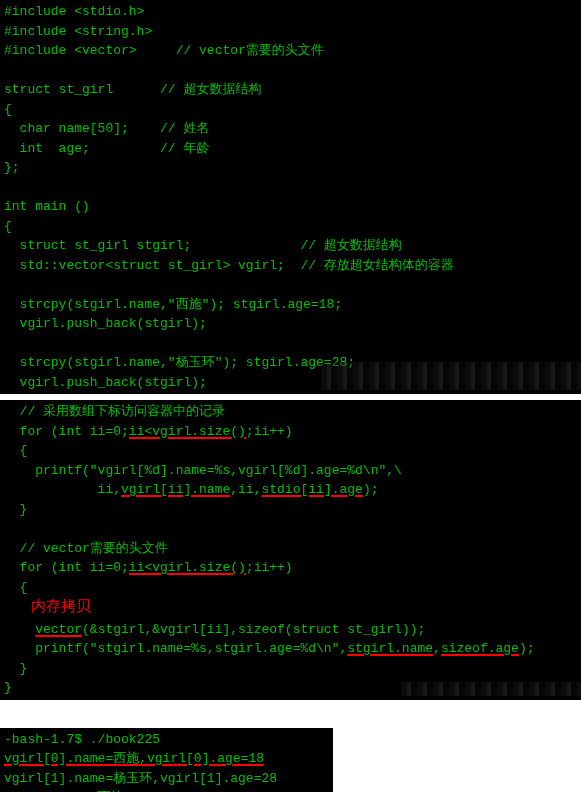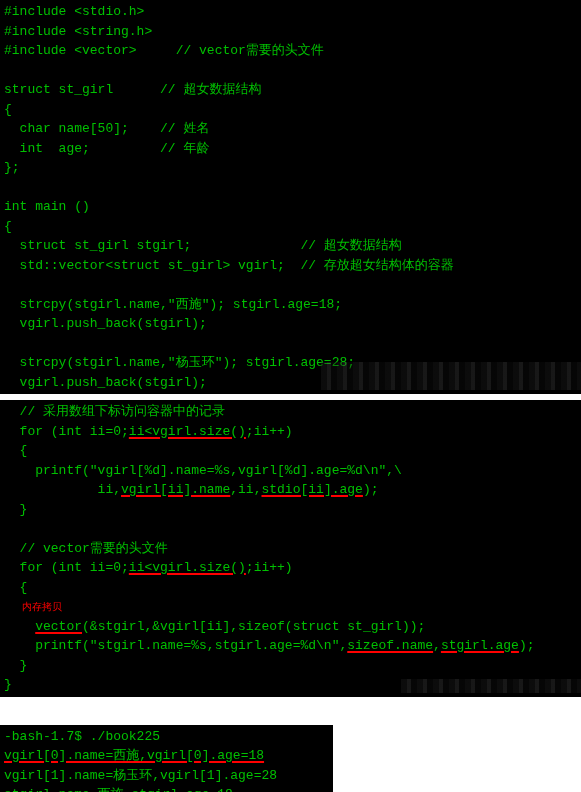--- a/index.html
+++ b/index.html
@@ -27,21 +27,21 @@
     width: 328px;
   }
   .underline {
     text-decoration: underline;
     text-decoration-color: #ff0000;
     text-decoration-thickness: 1.5px;
     text-underline-offset: 2px;
   }
   .anno {
     color: #ff0000;
-    font-size: 10px;
+    font-size: 15px;
   }
   .noise {
     position: absolute;
     right: 0;
     height: 14px;
     width: 260px;
     background: repeating-linear-gradient(90deg,#222 0 6px,#444 6px 10px,#111 10px 16px);
     opacity: 0.35;
   }
 </style>
@@ -74,21 +74,21 @@
 <span>  {</span>
 <span>    printf("vgirl[%d].name=%s,vgirl[%d].age=%d\n",\</span>
 <span><span>            ii,</span><span class="underline">vgirl[ii].name</span><span>,ii,</span><span class="underline">stdio[ii].age</span><span>);</span></span>
 <span>  }</span>
 <span></span>
 <span>  // vector需要的头文件</span>
 <span><span>  for (int ii=0;</span><span class="underline">ii&lt;vgirl.size()</span><span>;ii++)</span></span>
 <span>  {</span>
 <span class="anno">   内存拷贝</span>
 <span><span>    </span><span class="underline">vector</span><span>(&amp;stgirl,&amp;vgirl[ii],sizeof(struct st_girl));</span></span>
-<span><span>    printf("stgirl.name=%s,stgirl.age=%d\n",</span><span class="underline">sizeof.name</span><span>,</span><span class="underline">stgirl.age</span><span>);</span></span>
+<span><span>    printf("stgirl.name=%s,stgirl.age=%d\n",</span><span class="underline">stgirl.name</span><span>,</span><span class="underline">sizeof.age</span><span>);</span></span>
 <span>  }</span>
 <span>}</span><div class="noise" style="bottom:4px;width:180px"></div></div>
 
 <div style="position:relative">
 <div class="block block3"><span>-bash-1.7$ ./book225</span>
 <span class="underline">vgirl[0].name=西施,vgirl[0].age=18</span>
 <span>vgirl[1].name=杨玉环,vgirl[1].age=28</span>
 <span>stgirl.name=西施,stgirl.age=18</span>
 </div>
 

